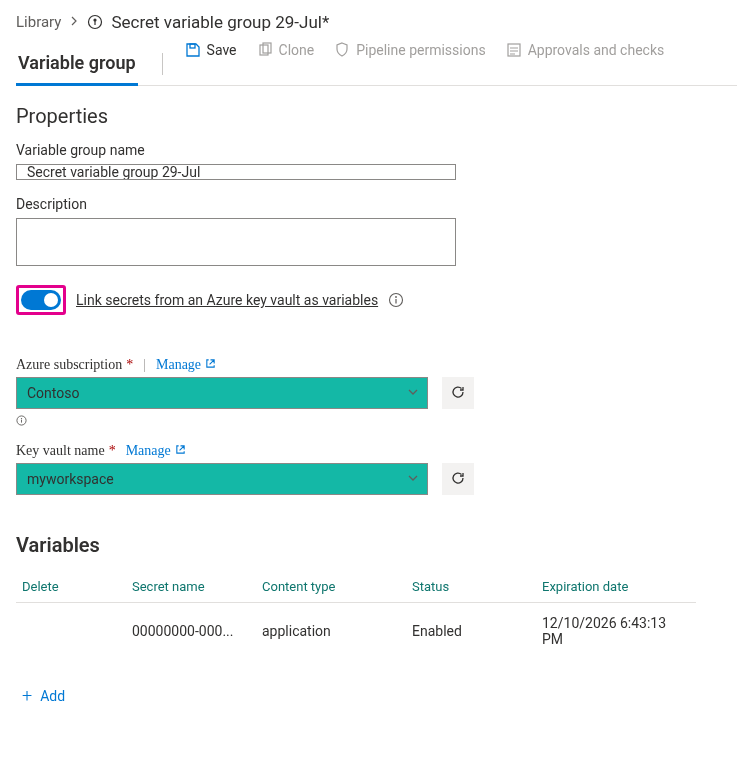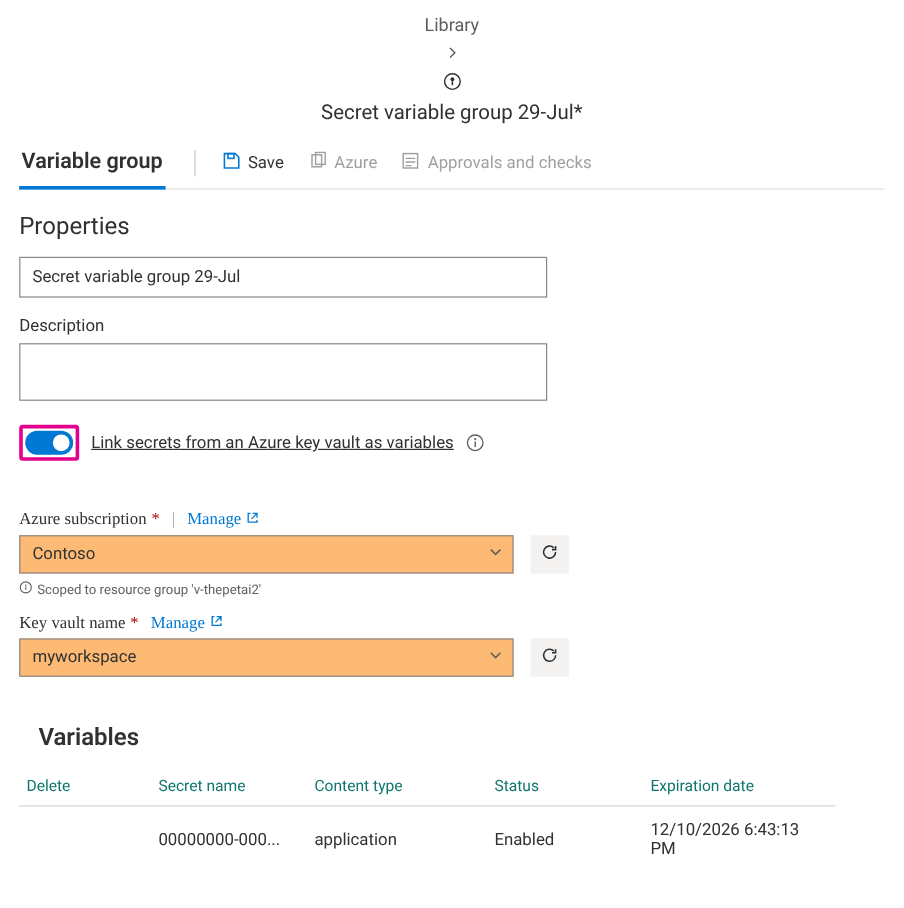--- a/index.html
+++ b/index.html
@@ -5,21 +5,21 @@
   * { box-sizing: border-box; }
   body {
     margin: 0;
     padding: 12px 16px;
     font-family: "Segoe UI", "Segoe UI Web", -apple-system, BlinkMacSystemFont, Roboto, "Helvetica Neue", sans-serif;
     font-size: 14px;
     color: #323130;
     background: #fff;
     width: 753px;
   }
-  .breadcrumb { display: flex; align-items: center; gap: 8px; margin-bottom: 10px; flex-direction: column; }
+  .breadcrumb { display: flex; align-items: center; gap: 8px; margin-bottom: 10px; }
   .breadcrumb a.lib { color: #605e5c; text-decoration: none; font-size: 15px; }
   .chev { color: #605e5c; font-size: 12px; }
   .bc-title { font-size: 17px; font-weight: 400; color: #323130; }
   .keyvault-badge { width: 16px; height: 16px; display: inline-flex; align-items: center; justify-content: center; }
 
   .tab-bar {
     display: flex;
     align-items: center;
     border-bottom: 1px solid #e1dfdd;
     height: 44px;
@@ -32,66 +32,66 @@
     align-items: center;
     font-size: 18px;
     color: #323130;
     border-bottom: 3px solid transparent;
     margin-right: 24px;
     cursor: pointer;
   }
   .tab.active { border-bottom: 3px solid #0078d4; font-weight: 600; }
   .vdiv { width: 1px; height: 22px; background: #c8c6c4; margin: 0 12px 0 0; }
   .toolbar-btn {
-    display: flex; align-items: center; gap: 6px;
+    display: flex; align-items: flex-start; gap: 6px;
     padding: 0 10px; height: 44px; cursor: pointer;
     color: #323130; font-size: 14px;
   }
   .toolbar-btn.disabled { color: #a19f9d; cursor: default; }
   .toolbar-btn svg { width: 16px; height: 16px; }
 
   .section-heading { font-size: 20px; font-weight: 400; margin: 18px 0 14px 0; }
   .field-label { font-size: 14px; color: #323130; margin-bottom: 6px; display:flex; align-items:center; gap:4px;}
   .req { color: #a80000; }
   .text-input, .textarea {
     width: 440px;
     border: 1px solid #8a8886;
     padding: 6px 10px;
     font-size: 14px;
     font-family: inherit;
     color: #323130;
   }
-  .text-input { height: 34px; }
+  .text-input { height: 16px; }
   .textarea { height: 48px; resize: none; }
   .field-block { margin-bottom: 16px; }
 
   .toggle-row { display: flex; align-items: center; gap: 10px; margin-top: 4px; text-decoration: underline; }
   .toggle-highlight { border: 3px solid #e3008c; border-radius: 3px; padding: 2px; display:inline-flex;  }
   .toggle {
     width: 40px; height: 20px; border-radius: 10px; background: #0078d4; position: relative;
   }
   .toggle .knob {
     position: absolute; width: 14px; height: 14px; border-radius: 50%; background: #fff; top: 3px; right: 3px;
   }
   .info-icon { color: #605e5c; width:16px; height:16px; }
 
   .manage-row { display:flex; align-items:center; gap: 10px; margin-bottom: 4px; font-family: Liberation Serif, serif; }
   .divider-vert { color: #a19f9d; }
   .link { color: #0078d4; text-decoration: none; display:inline-flex; align-items:center; gap:4px; cursor:pointer;}
   .select-row { display: flex; align-items: center; gap: 14px; }
   .select {
     width: 412px; height: 32px; border: 1px solid #8a8886; display:flex; align-items:center; justify-content:space-between;
-    padding: 0 8px 0 10px; font-size:14px; cursor:pointer; background:#fdba74;
+    padding: 0 8px 0 10px; font-size:14px; cursor:pointer; background:#14b8a6;
   }
   .refresh-btn {
     width: 32px; height: 32px; background: #f3f2f1; display:flex; align-items:center; justify-content:center; cursor:pointer;
   }
   .scope-note { font-size: 11px; color: #605e5c; margin-top: 6px; display:flex; align-items:center; gap:4px;}
 
-  .variables-header { display:flex; align-items:flex-end; justify-content:flex-start; gap: 220px; margin-top: 38px; margin-left: 16px; }
+  .variables-header { display:flex; align-items:flex-end; justify-content:flex-start; gap: 220px; margin-top: 38px; }
   .variables-title { font-size: 20px; font-weight: 600; }
   .last-refreshed { font-size: 14px; color: #323130; }
 
   table.vars { width: 680px; border-collapse: collapse; margin-top: 14px; }
   table.vars th { text-align:left; font-weight:400; font-size:13px; color:#0f766e; padding: 8px 6px; border-bottom: 1px solid #e1dfdd;}
   table.vars td { padding: 12px 6px; font-size:14px; }
   .add-btn { display:flex; align-items:center; gap:8px; color:#0078d4; font-size:14px; cursor:pointer; margin-top: 22px; padding:4px 6px;}
   .add-btn .plus { font-size: 18px; font-weight:300; }
 </style>
 </head>
@@ -128,39 +128,48 @@
     <span>Save</span>
   </div>
 
   <div class="toolbar-btn disabled">
     <span>
       <svg viewBox="0 0 16 16">
           <rect x="3" y="3" width="8" height="10" fill="none" stroke="#a19f9d" stroke-width="1.2"></rect>
           <rect x="6" y="1" width="8" height="10" fill="none" stroke="#a19f9d" stroke-width="1.2"></rect>
         </svg>
     </span>
-    <span>Azure</span>
-  </div>
-
-
+    <span>Clone</span>
+  </div>
+
+
+  <div class="toolbar-btn disabled">
+    <span>
+      <svg viewBox="0 0 16 16">
+          <path d="M8 1l5 2v4c0 4-3 6-5 7-2-1-5-3-5-7V3l5-2z" fill="none" stroke="#a19f9d" stroke-width="1.2"></path>
+        </svg>
+    </span>
+    <span>Pipeline permissions</span>
+  </div>
 
   <div class="toolbar-btn disabled">
     <span>
       <svg viewBox="0 0 16 16">
           <rect x="2" y="2" width="12" height="12" fill="none" stroke="#a19f9d" stroke-width="1.2"></rect>
           <path d="M4 6h8M4 9h8M4 12h5" stroke="#a19f9d" stroke-width="1.2"></path>
         </svg>
     </span>
     <span>Approvals and checks</span>
   </div>
 </div>
 
 <div class="section-heading">Properties</div>
 
 <div class="field-block">
+  <div class="field-label">Variable group name</div>
   <input class="text-input" value="Secret variable group 29-Jul" style="">
 </div>
 
 <div class="field-block">
   <div class="field-label">Description</div>
   <textarea class="textarea" style=""></textarea>
 </div>
 
 <div class="toggle-row">
   <span class="toggle-highlight">
@@ -212,21 +221,20 @@
     </div>
   </div>
   <div class="scope-note">
     <span>
       <svg width="11" height="11" viewBox="0 0 12 12">
           <circle cx="6" cy="6" r="5" fill="none" stroke="#605e5c" stroke-width="1"></circle>
           <circle cx="6" cy="4" r="0.7" fill="#605e5c"></circle>
           <rect x="5.5" y="5.3" width="1" height="3" fill="#605e5c"></rect>
         </svg>
     </span>
-    <span>Scoped to resource group 'v-thepetai2'</span>
   </div>
 </div>
 
 <div style="margin-top:14px;">
   <div class="manage-row">
     <span class="field-label" style="margin-bottom:0">
       <span>Key vault name</span>
       <span class="req">*</span>
     </span>
     <a class="link">

